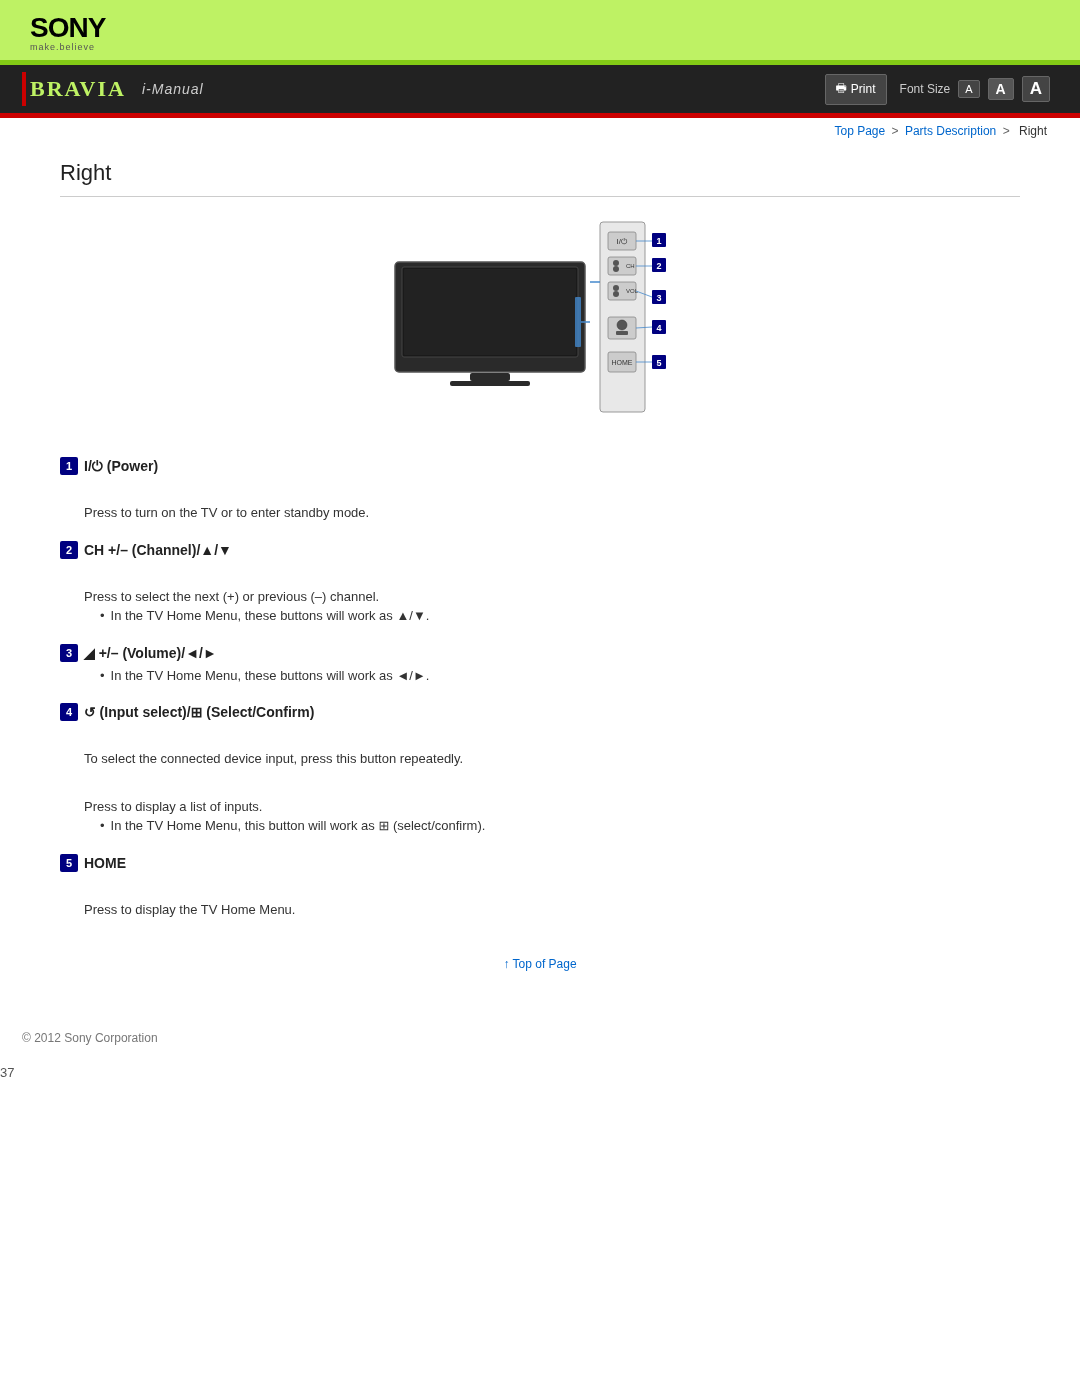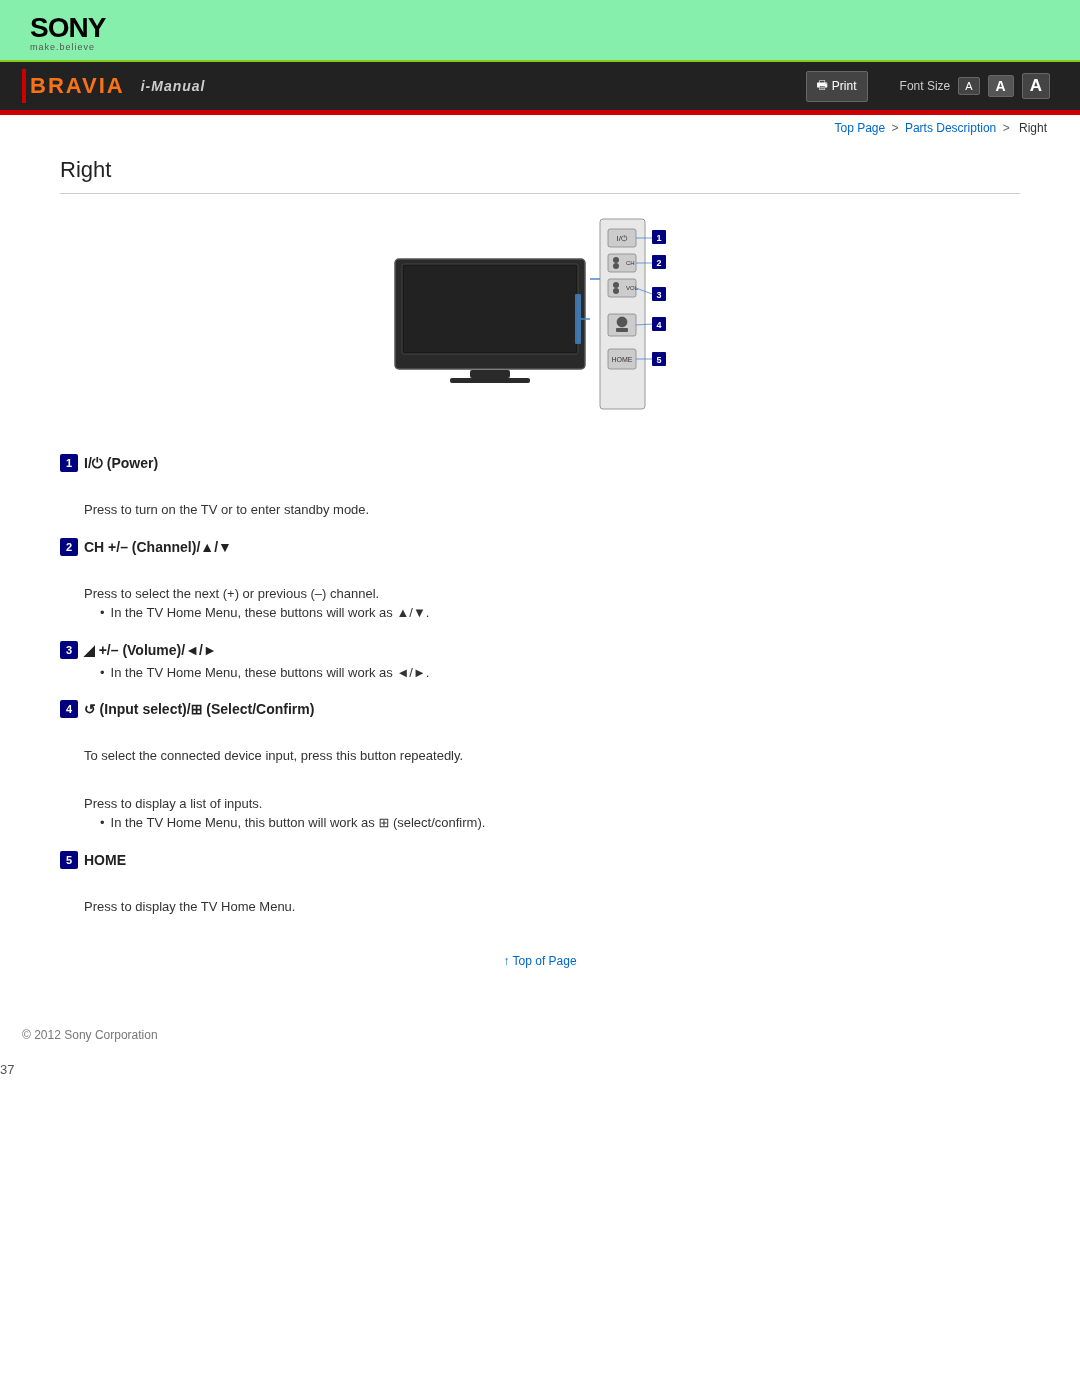--- a/index.html
+++ b/index.html
@@ -8,23 +8,23 @@
       width: 1080px;
       min-height: 1397px;
       background: #ffffff;
       font-family: Arial, Helvetica, sans-serif;
       font-size: 14px;
       color: #333;
     }
 
     
     .top-bar {
-      background: #86efac;
+      background: #bef264;
       padding: 12px 30px 8px 30px;
-      border-bottom: 2px solid #84cc16;
+      border-bottom: 5px solid #84cc16;
     }
 
     .sony-logo {
       display: flex;
       flex-direction: column;
       align-items: flex-start;
     }
 
     .sony-wordmark {
       font-size: 28px;
@@ -51,45 +51,44 @@
       position: relative;
     }
 
     .nav-bar-left {
       display: flex;
       align-items: center;
       gap: 0;
     }
 
     .bravia-logo {
-      color: #f97316;
+      color: #bef264;
       font-size: 22px;
       font-weight: 900;
-      font-family: Liberation Sans, sans-serif;
+      font-family: Liberation Serif, serif;
       letter-spacing: 2px;
       margin-right: 16px;
       position: relative;
     }
 
     .bravia-logo::before {
       content: '';
       position: absolute;
       left: -8px;
       top: -4px;
       bottom: -4px;
       width: 4px;
       background: #cc0000;
     }
 
     .nav-imanual {
       color: #cccccc;
       font-size: 14px;
       font-style: italic;
       letter-spacing: 1px;
-      font-weight: bold;
     }
 
     .nav-bar-right {
       position: absolute;
       right: 30px;
       display: flex;
       align-items: center;
       gap: 8px;
     }
 
@@ -102,21 +101,21 @@
       cursor: pointer;
       display: flex;
       align-items: center;
       gap: 4px;
       border-radius: 2px;
     }
 
     .font-size-label {
       color: #ccc;
       font-size: 12px;
-      margin-left: 24px;
+      margin-left: 5px;
     }
 
     .font-btn {
       background: #444;
       border: 1px solid #666;
       color: #fff;
       cursor: pointer;
       border-radius: 2px;
       display: inline-flex;
       align-items: center;

